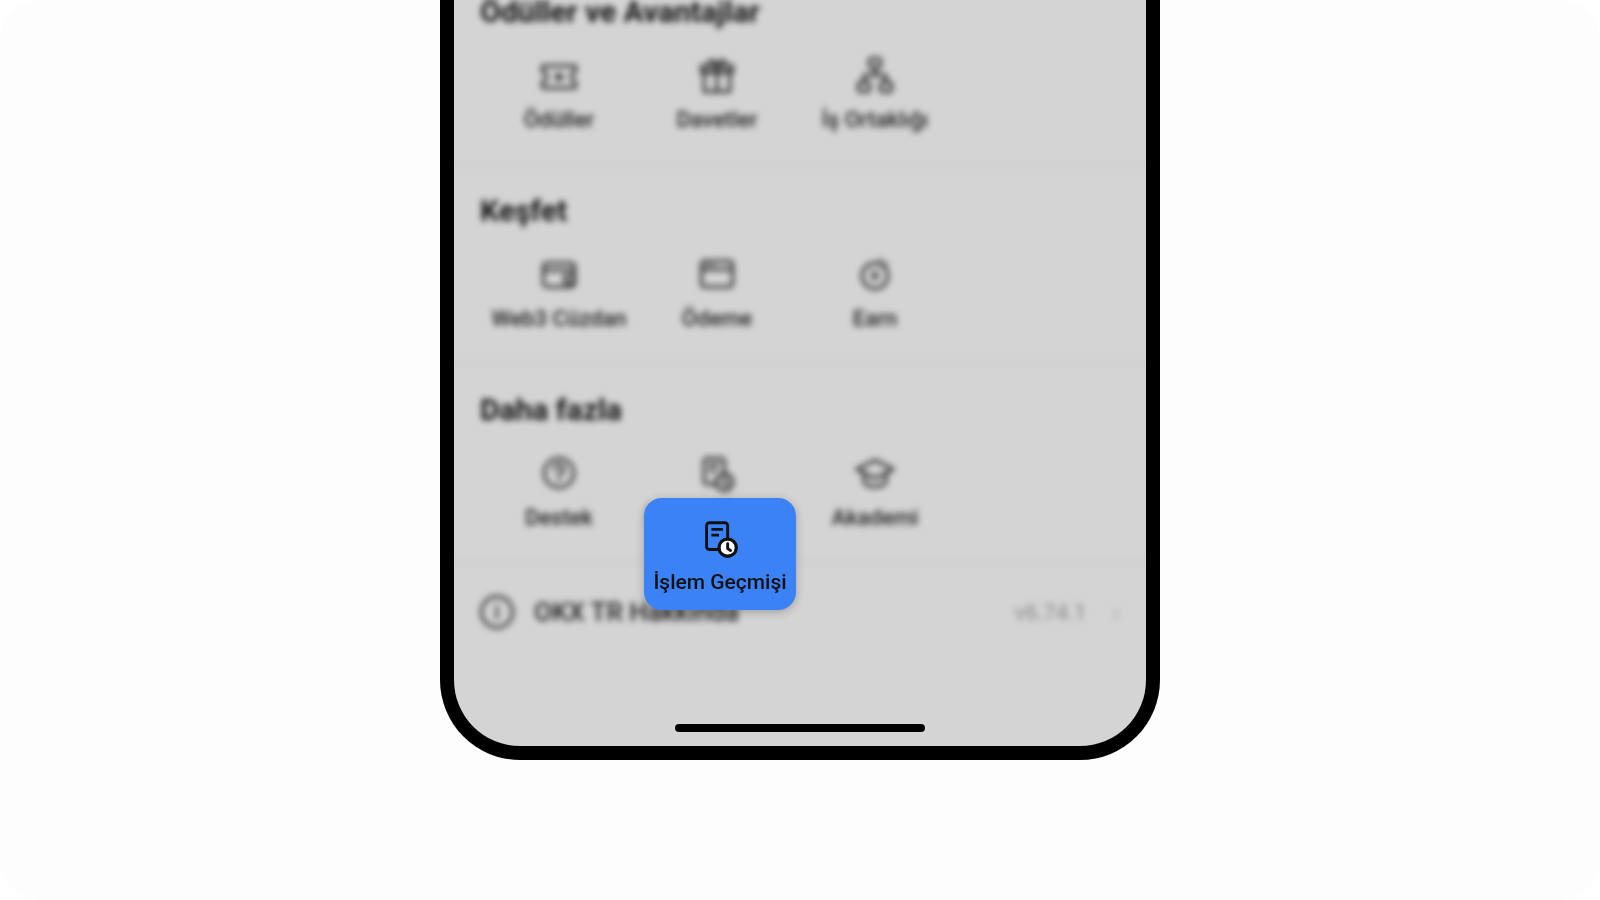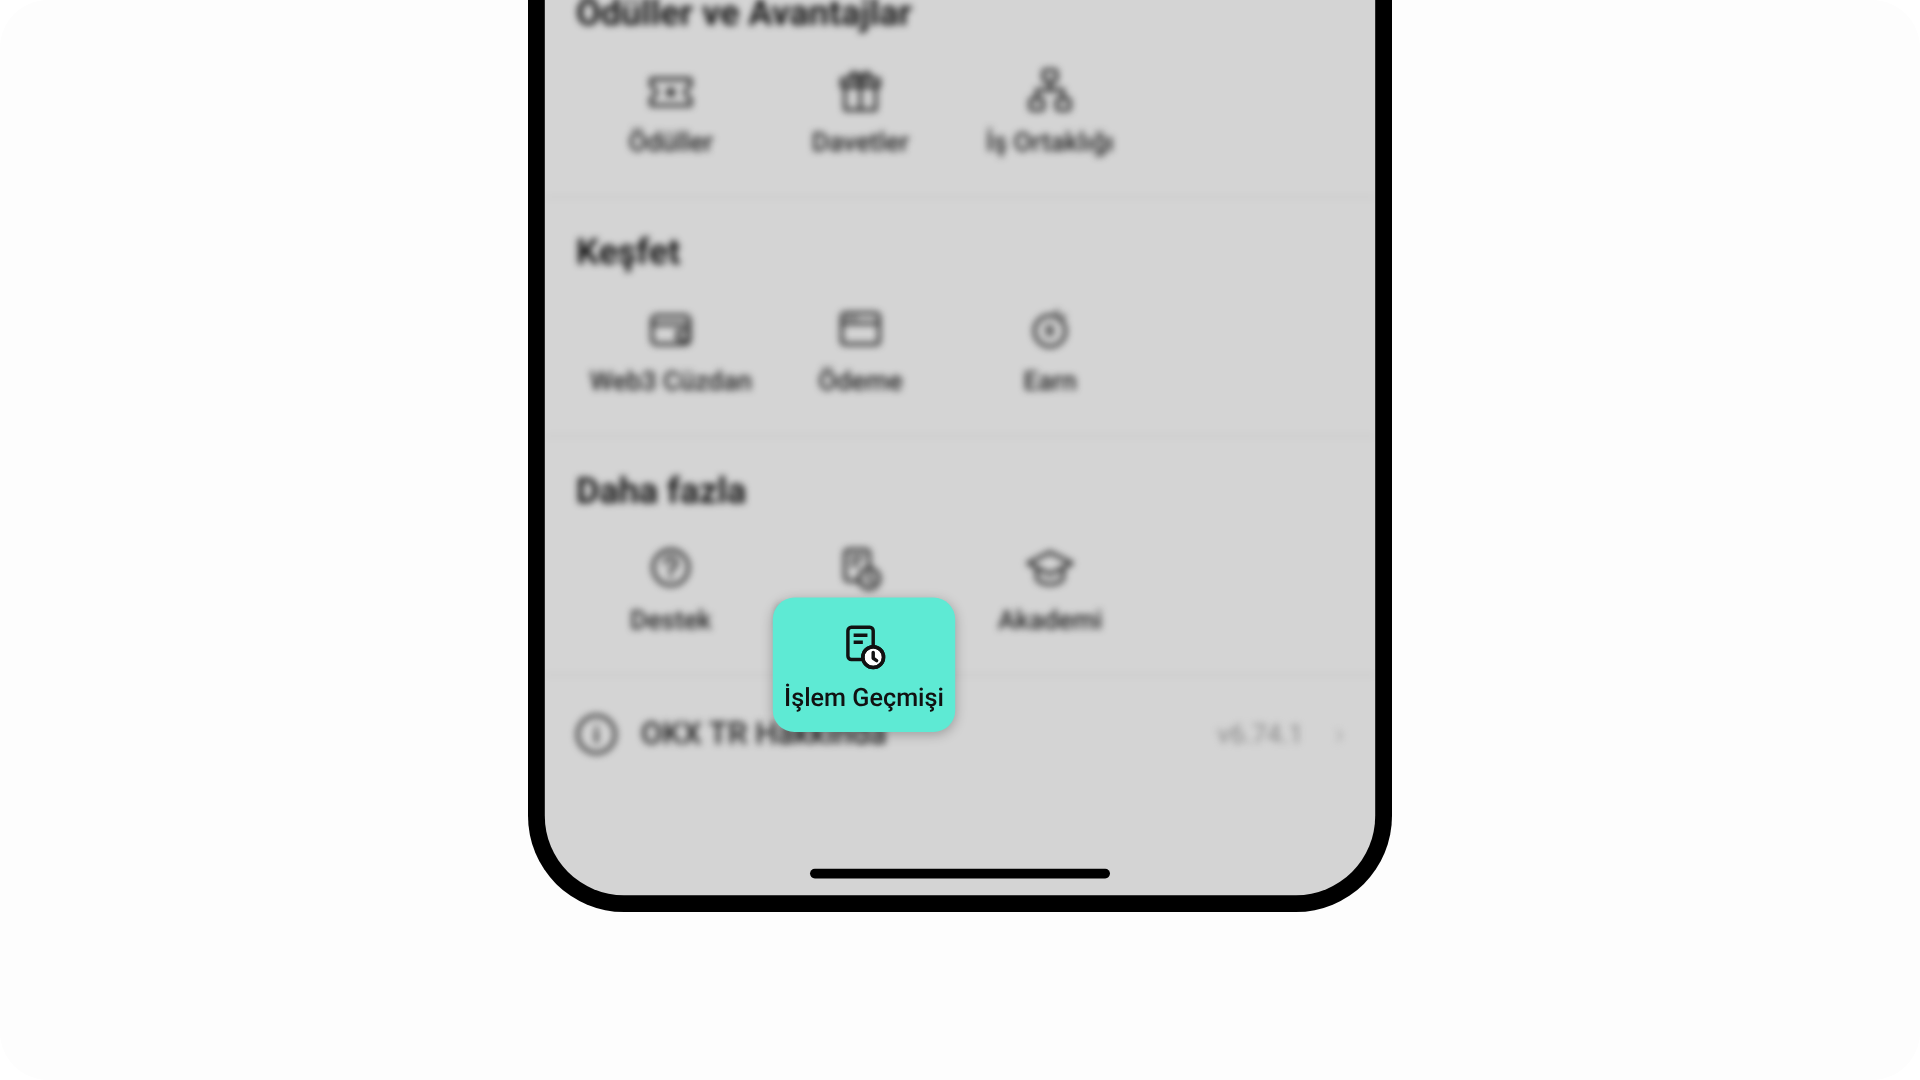--- a/index.html
+++ b/index.html
@@ -113,21 +113,21 @@
     transform: translateX(-50%);
     width: 250px;
     height: 8px;
     background: #000;
     border-radius: 4px;
   }
 
   
   .highlight-card {
     position: absolute;
-    background: #5eead4;
+    background: #3b82f6;
     border-radius: 18px;
     box-shadow: 0 2px 10px rgba(0,0,0,.25);
     display: flex;
     flex-direction: column;
     align-items: center;
     justify-content: center;
     padding: 18px 12px 16px 12px;
     width: 152px;
   }
   .highlight-card .ic { width: 46px; height: 46px; color:#111; }

